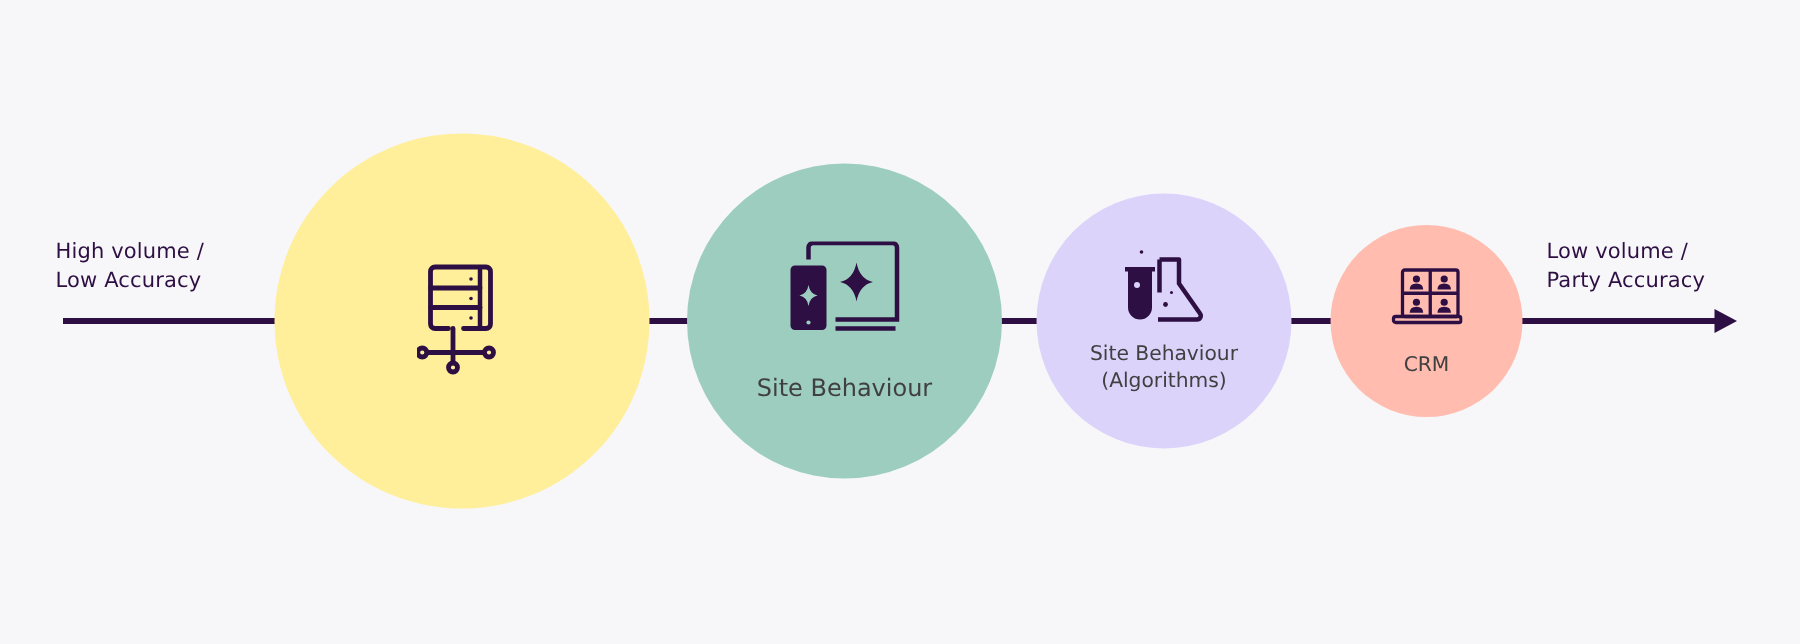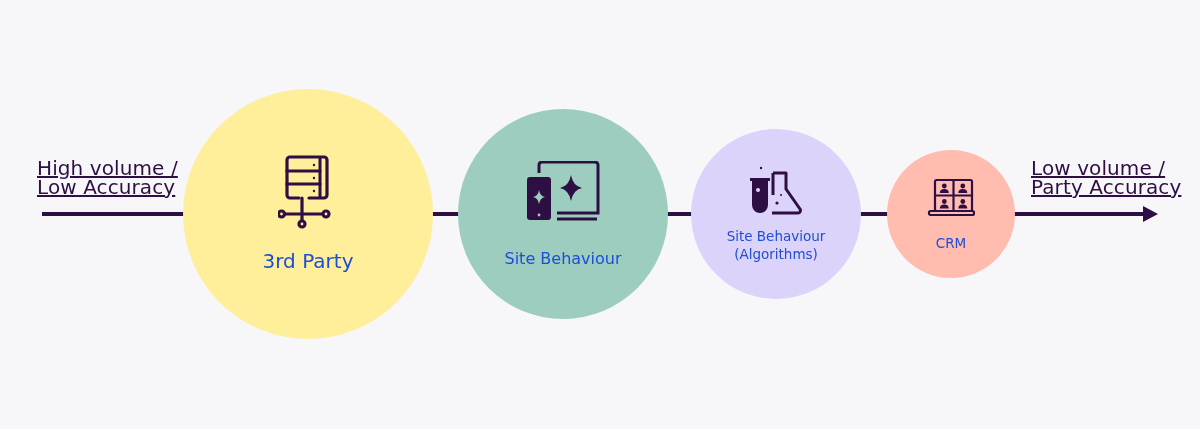--- a/index.html
+++ b/index.html
@@ -12,31 +12,30 @@
     .axis-line {
       position: absolute; left: 42px; top: 212px; width: 1106px; height: 4px;
       background: #2e0f43;
     }
     .arrow-head {
       position: absolute; left: 1143px; top: 206px; width: 0; height: 0;
       border-top: 8px solid transparent; border-bottom: 8px solid transparent;
       border-left: 15px solid #2e0f43;
     }
     .end-label {
-      position: absolute; color: #2e0f43; font-size: 20px; line-height: 19px;
+      position: absolute; color: #2e0f43; font-size: 14px; line-height: 19px;
       letter-spacing: 0.1px;
-      text-decoration: underline;
     }
     .end-label.left { left: 37px; top: 159px; }
     .end-label.right { left: 1031px; top: 159px; }
     .end-label span { display: block; white-space: nowrap; }
     .stage {
       position: absolute; border-radius: 50%;
       display: flex; flex-direction: column; align-items: center; justify-content: center;
-      color: #1d4ed8; text-align: center;
+      color: #404040; text-align: center;
     }
     .stage svg { display: block; }
     .stage .label { white-space: nowrap; }
     .s1 { left: 183px; top: 89px; width: 250px; height: 250px; background: #ffee9a; }
     .s1 .label { font-size: 20px; margin-top: 18px; }
     .s2 { left: 458px; top: 109px; width: 210px; height: 210px; background: #9ccdbf; }
     .s2 .label { font-size: 16px; margin-top: 26px; }
     .s3 { left: 691px; top: 129px; width: 170px; height: 170px; background: #dcd3fb; }
     .s3 .label { font-size: 13.5px; margin-top: 12px; line-height: 18px; }
     .s4 { left: 887px; top: 150px; width: 128px; height: 128px; background: #ffbcaf; }
@@ -67,21 +66,20 @@
       <circle cx="36" cy="10" r="1.2" fill="#2e0f43" stroke="none"></circle>
       <circle cx="36" cy="23" r="1.2" fill="#2e0f43" stroke="none"></circle>
       <circle cx="36" cy="36" r="1.2" fill="#2e0f43" stroke="none"></circle>
       <line x1="24" y1="43" x2="24" y2="66"></line>
       <line x1="6" y1="59" x2="45" y2="59"></line>
       <circle cx="3.5" cy="59" r="3" fill="#ffee9a"></circle>
       <circle cx="48" cy="59" r="3" fill="#ffee9a"></circle>
       <circle cx="24" cy="69" r="3" fill="#ffee9a"></circle>
     </svg>
   </span>
-  <div class="label">3rd Party</div>
 </div>
 
 <div class="stage s2">
   <span>
     <svg width="76" height="62" viewBox="0 0 76 62" fill="none">
       <path d="M14 12 V4 a3 3 0 0 1 3 -3 H70 a3 3 0 0 1 3 3 V52 H32" stroke="#2e0f43" stroke-width="3"></path>
       <line x1="32" y1="58" x2="72" y2="58" stroke="#2e0f43" stroke-width="3"></line>
       <rect x="2" y="16" width="24" height="43" rx="3" fill="#2e0f43"></rect>
       <circle cx="14" cy="54" r="1.4" fill="#9ccdbf"></circle>
       <path d="M14 29 Q15 35 20 36 Q15 37 14 43 Q13 37 8 36 Q13 35 14 29 Z" fill="#9ccdbf"></path>

